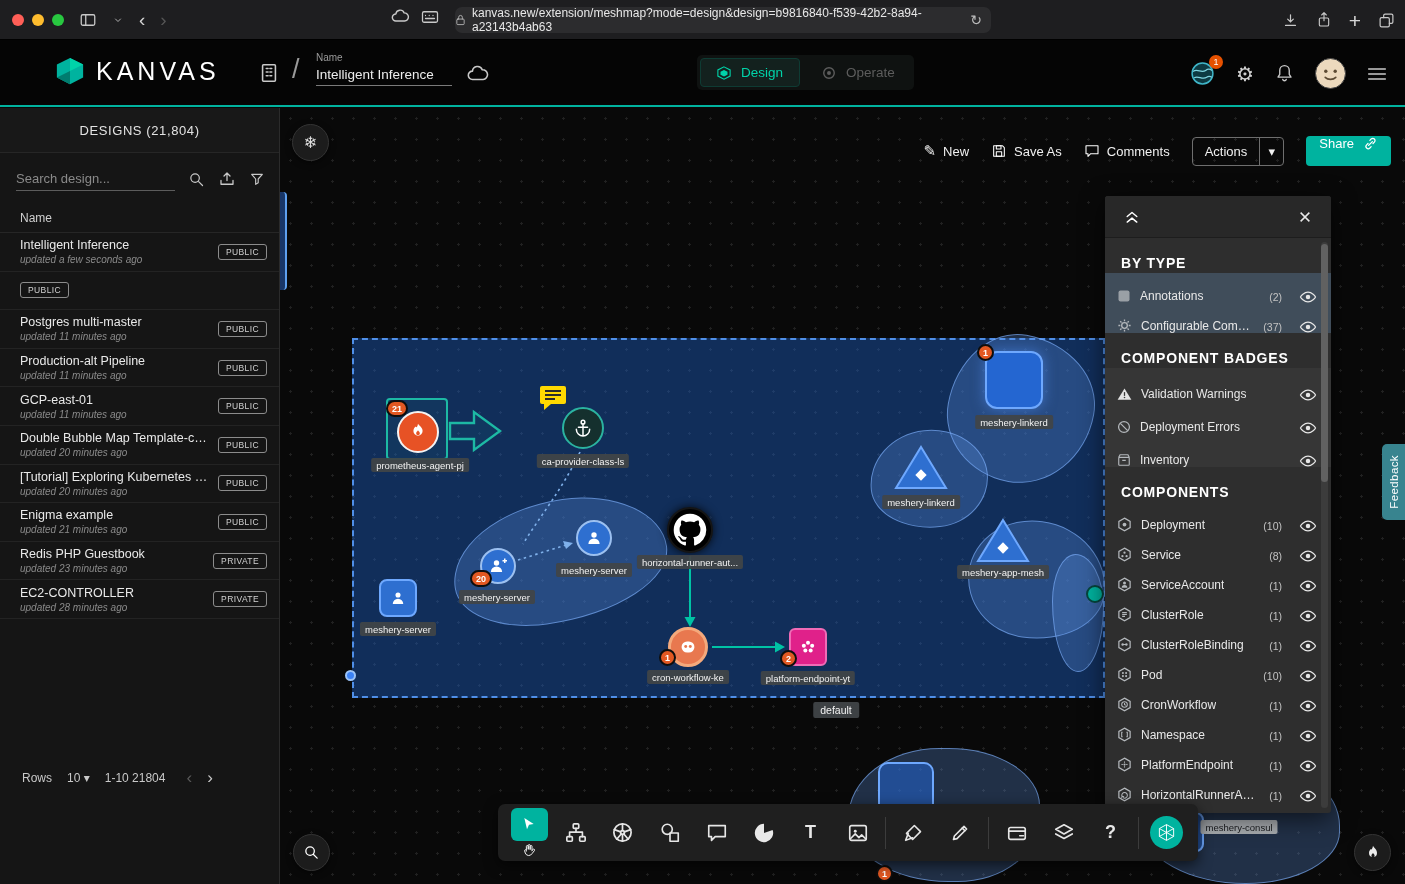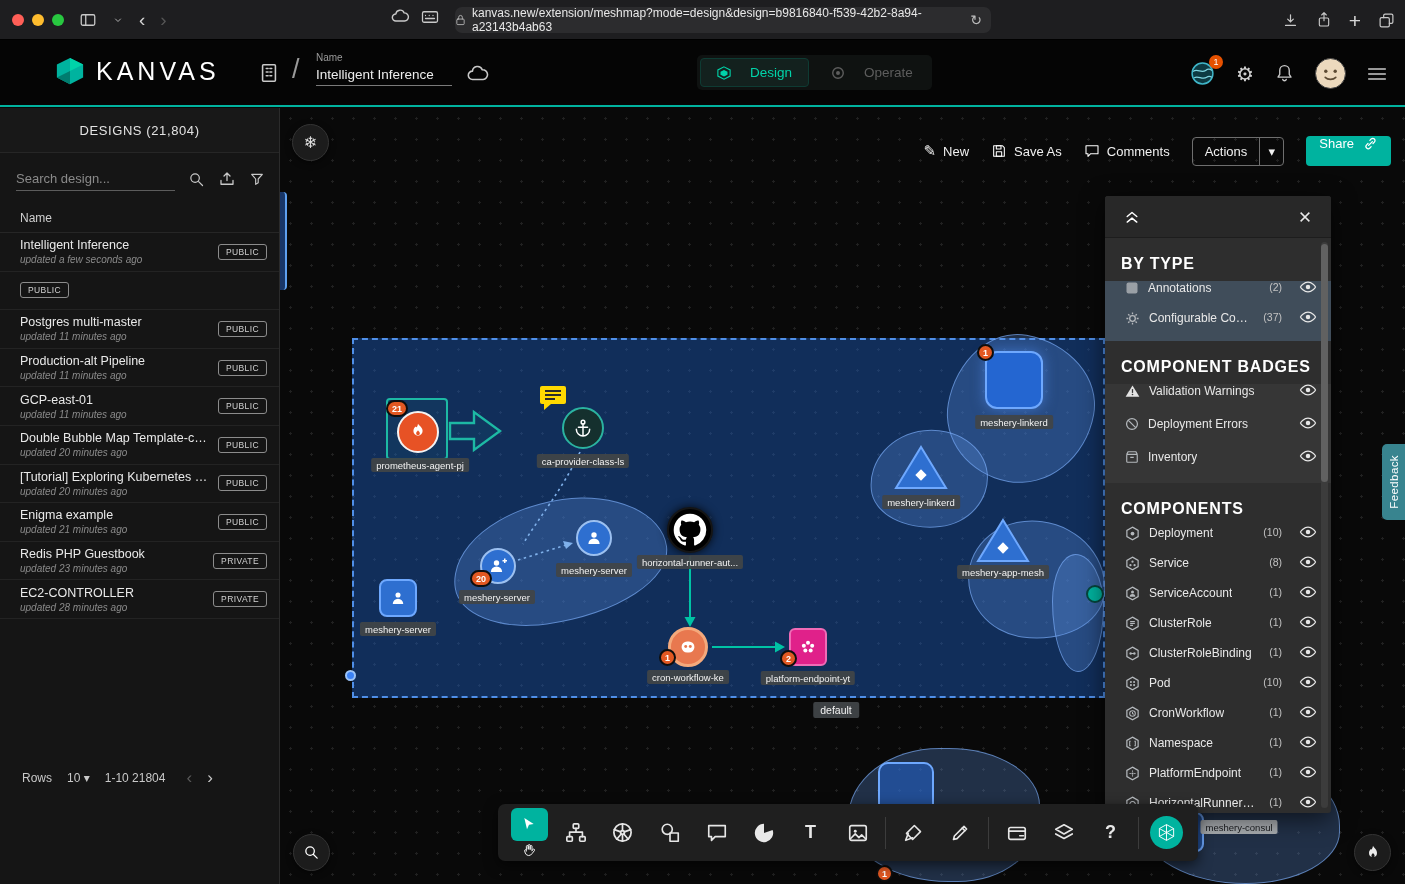--- a/index.html
+++ b/index.html
@@ -22,21 +22,21 @@
 
 .ahead{position:absolute;left:0;top:40px;width:100%;height:67px;background:#050505;border-bottom:2px solid #00B39F;z-index:55}
 .logo{position:absolute;left:55px;top:16px;display:flex;align-items:center;gap:11px}
 .logo-text{font-size:25px;letter-spacing:4px;color:#fff}
 .hico{position:absolute;color:#c9c9c9;cursor:pointer}
 .slash{position:absolute;left:292px;top:14px;font-size:27px;color:#9a9a9a;font-weight:300}
 .namefld{position:absolute;left:316px;top:12px;display:flex;flex-direction:column;gap:1px}
 .namefld .lab{font-size:10px;color:#9a9a9a}
 .namefld input{background:transparent;border:none;border-bottom:1px solid #7a7a7a;color:#ececec;font-size:13.5px;padding:3px 0;outline:none;font-family:inherit;width:136px}
 .modetabs{position:absolute;left:697px;top:15px;display:flex;gap:6px;background:#0f1211;border-radius:5px;padding:3px}
-.mtab{display:flex;align-items:center;gap:19px;padding:6px 16px;border-radius:4px;font-size:13.5px;cursor:pointer}
+.mtab{display:flex;align-items:center;gap:10px;padding:6px 16px;border-radius:4px;font-size:13.5px;cursor:pointer}
 .mtab.active{background:#13211e;color:#00D3A9;border:1px solid #0e3b33}
 .mtab.inactive{color:#5d5d5d}
 .hdr-right{position:absolute;right:18px;top:0;height:67px;display:flex;align-items:center;gap:21px}
 .reltv{position:relative;cursor:pointer}
 .badge-dot{position:absolute;top:-6px;right:-8px;min-width:14px;height:14px;border-radius:7px;background:#e65100;color:#fff;font-size:9px;display:flex;align-items:center;justify-content:center;padding:0 3px}
 
 .dpanel{position:absolute;left:0;top:108px;width:280px;height:776px;background:#151515;border-right:1px solid #2b2b2b;z-index:40}
 .dpanel-title{height:45px;display:flex;align-items:center;justify-content:center;font-size:13px;color:#e3e3e3;letter-spacing:.6px;background:#181818;border-bottom:1px solid #262626}
 .searchrow{display:flex;align-items:center;padding:14px 14px 10px 16px;gap:13px}
 .searchrow input{flex:1;background:transparent;border:none;border-bottom:1px solid #5c5c5c;color:#ddd;font-size:13px;padding:4px 0;outline:none;font-family:inherit;min-width:0}
@@ -62,22 +62,22 @@
 .ctoolbar{position:absolute;top:28px;right:14px;display:flex;align-items:center;gap:22px;z-index:8;color:#f0f0f0;font-size:13px}
 .ctbtn{display:flex;align-items:center;gap:7px;cursor:pointer}
 .actions{display:flex;align-items:stretch;border:1px solid #6e6e6e;border-radius:4px;height:29px;cursor:pointer}
 .actions .lbl{display:flex;align-items:center;padding:0 12px}
 .actions .car{display:flex;align-items:center;justify-content:center;width:24px;border-left:1px solid #6e6e6e}
 .sharebtn{display:flex;gap:9px;background:#00B39F;color:#fff;height:30px;padding:0 13px;border-radius:4px;font-size:13px;cursor:pointer}
 .circbtn{position:absolute;width:37px;height:37px;border-radius:50%;background:#1c1c1c;border:1px solid #343434;display:flex;align-items:center;justify-content:center;box-shadow:0 2px 6px rgba(0,0,0,.5);z-index:8;cursor:pointer}
 
 .lpanel{position:absolute;left:825px;top:88px;width:226px;height:617px;background:#2e2e2e;border-radius:3px;box-shadow:0 6px 24px rgba(0,0,0,.6);z-index:10;overflow:hidden}
 .lpanel-head{height:42px;background:#282828;border-bottom:1px solid #1d1d1d;display:flex;align-items:center;justify-content:space-between;padding:0 19px}
-.ltitle{font-size:16px;font-weight:bold;color:#fff;letter-spacing:.8px;padding:17px 16px 8px}
-.prow{display:flex;align-items:flex-start;gap:9px;height:30px;padding:0 14px 0 20px;cursor:pointer}
+.ltitle{font-size:14px;font-weight:bold;color:#fff;letter-spacing:.8px;padding:17px 16px 2px}
+.prow{display:flex;align-items:flex-end;gap:9px;height:30px;padding:0 14px 0 12px;cursor:pointer}
 .prow.hl{background:#404d5a}
 .prow.bgr{background:#363636;height:33px}
 .plabel{font-size:12px;color:#e8e8e8;white-space:nowrap;overflow:hidden;text-overflow:ellipsis;max-width:116px}
 .pcount{font-size:10.5px;color:#c2c2c2;margin-left:auto}
 .peye{margin-left:8px;flex:none;cursor:pointer}
 .prow.nocount .peye{margin-left:auto}
 .scrltrack{position:absolute;right:3px;top:46px;bottom:5px;width:7px;background:#3c3c3c;border-radius:4px}
 .scrlthumb{position:absolute;left:0;top:2px;width:7px;height:238px;background:#616161;border-radius:4px;cursor:grab}
 
 .dock{position:absolute;left:218px;top:696px;height:57px;background:#1f1f1f;border-radius:7px;display:flex;align-items:center;padding:0 8px;z-index:11;box-shadow:0 4px 14px rgba(0,0,0,.6)}

